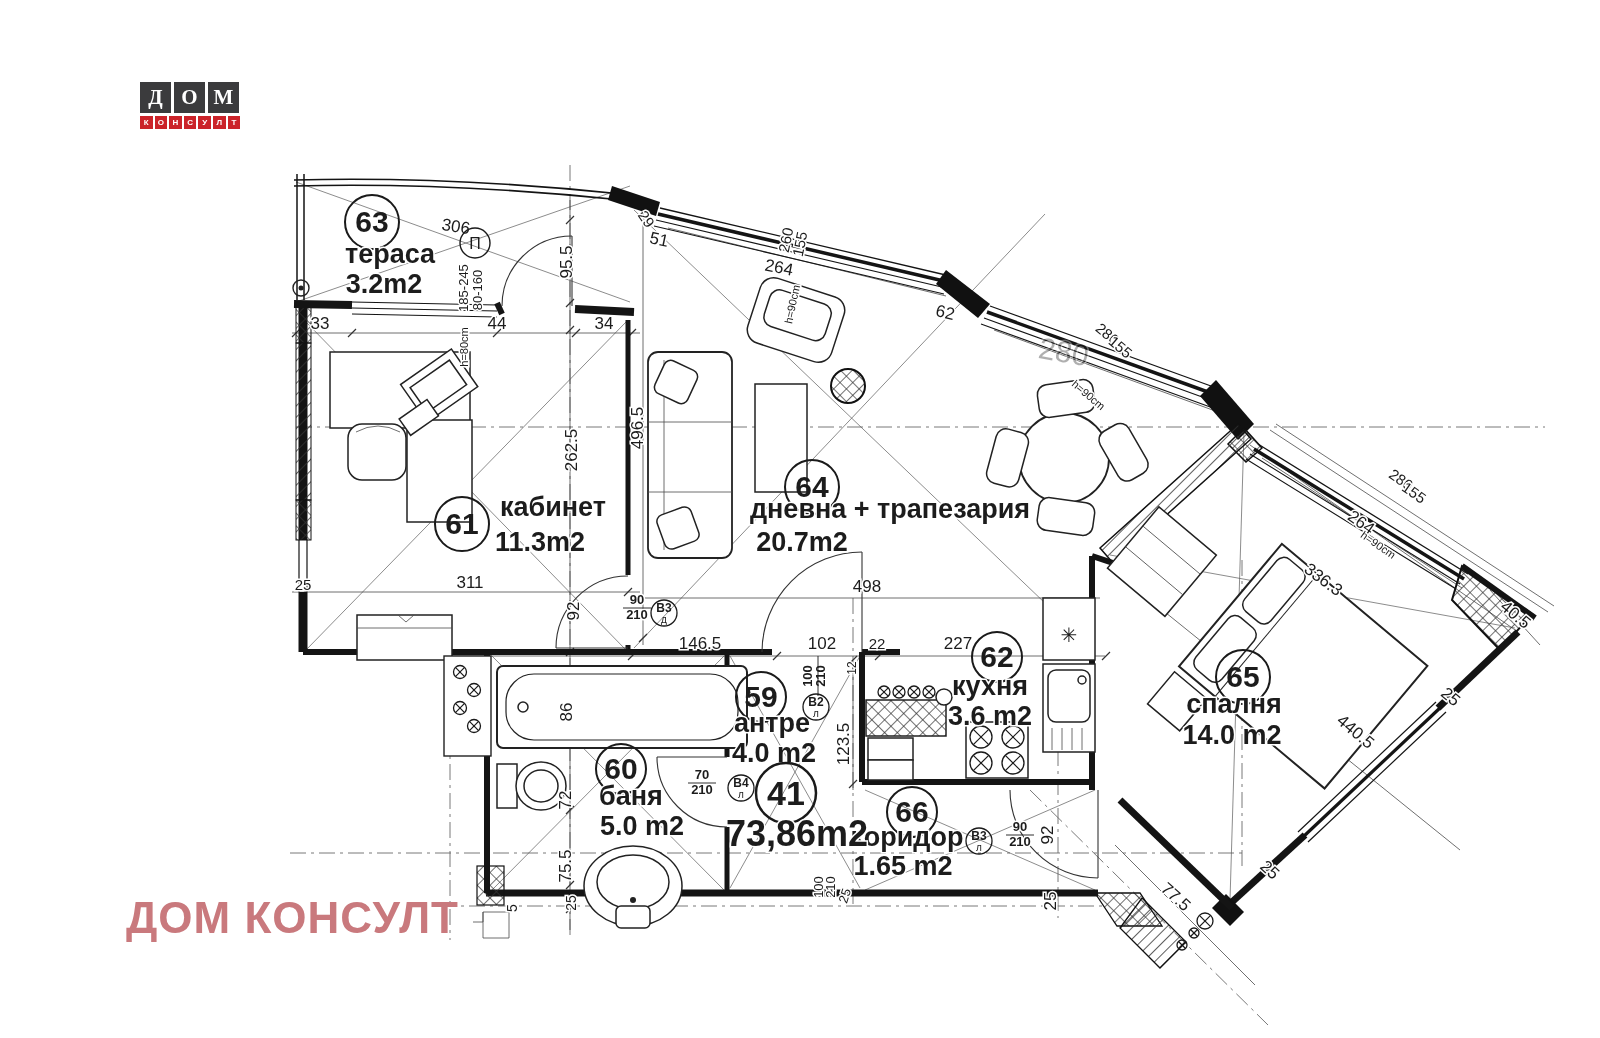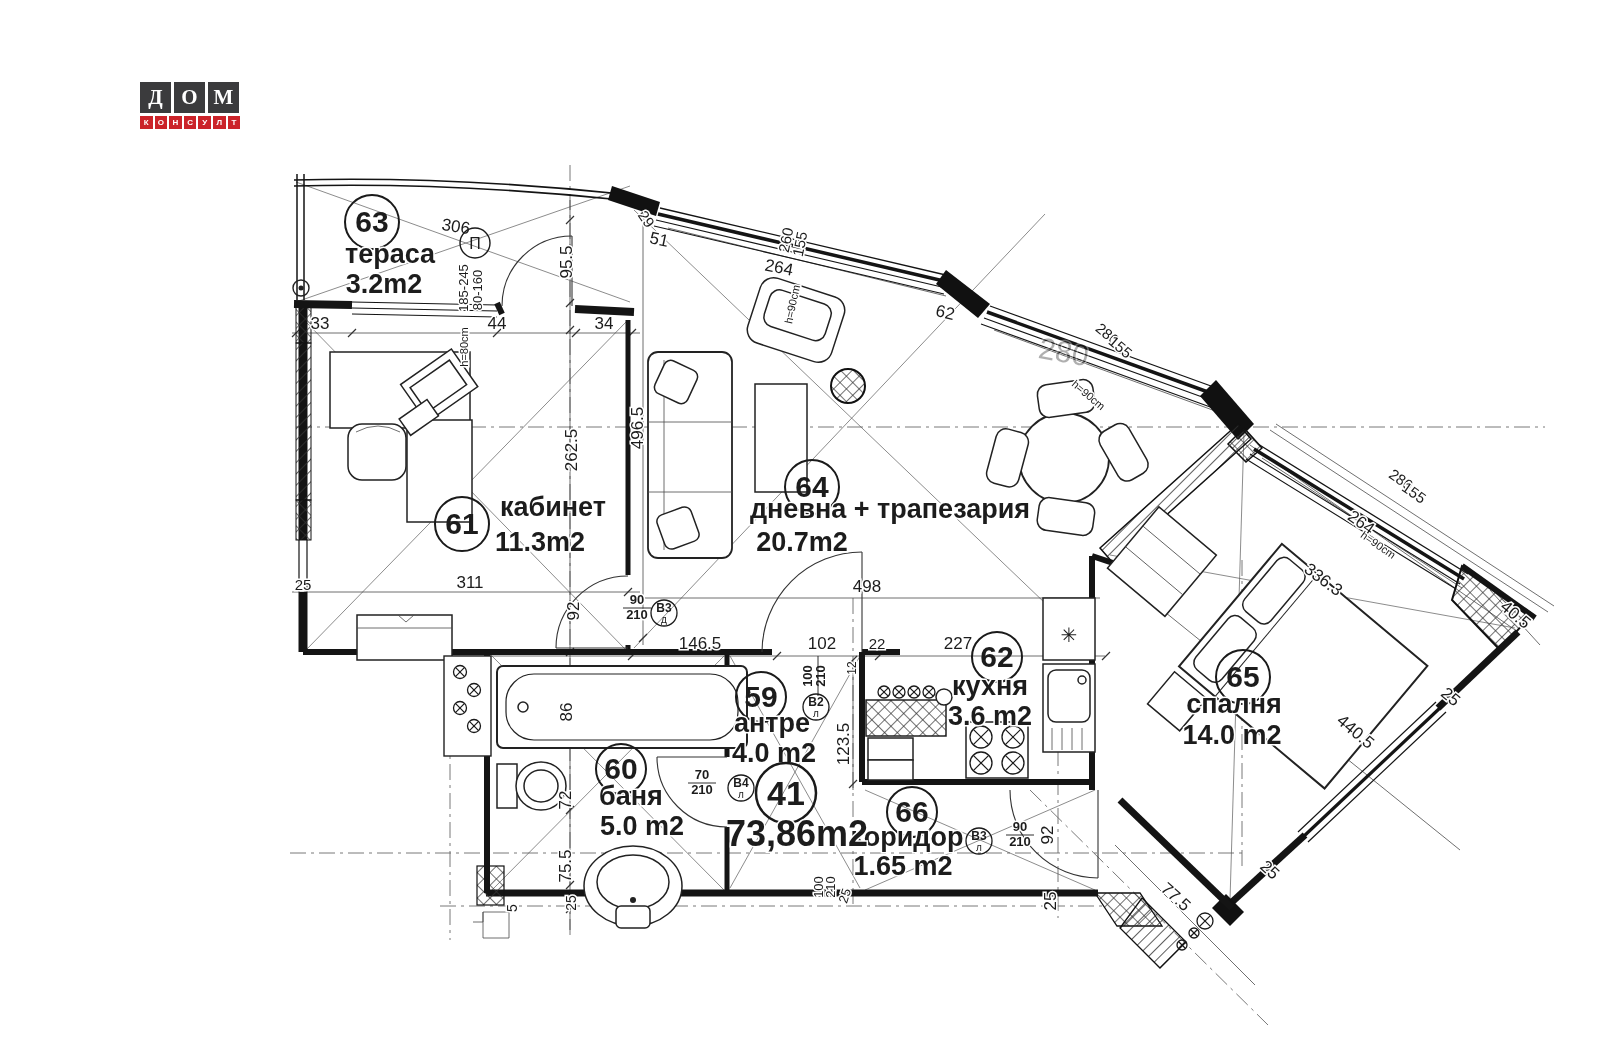--- a/index.html
+++ b/index.html
@@ -443,13 +443,14 @@
       <div class="row2">
         <div class="rsq">К</div>
         <div class="rsq">О</div>
         <div class="rsq">Н</div>
         <div class="rsq">С</div>
         <div class="rsq">У</div>
         <div class="rsq">Л</div>
         <div class="rsq">Т</div>
       </div>
     </div>
+<div id="watermark">ДОМ КОНСУЛТ</div>
 </div>
 
 </body></html>

